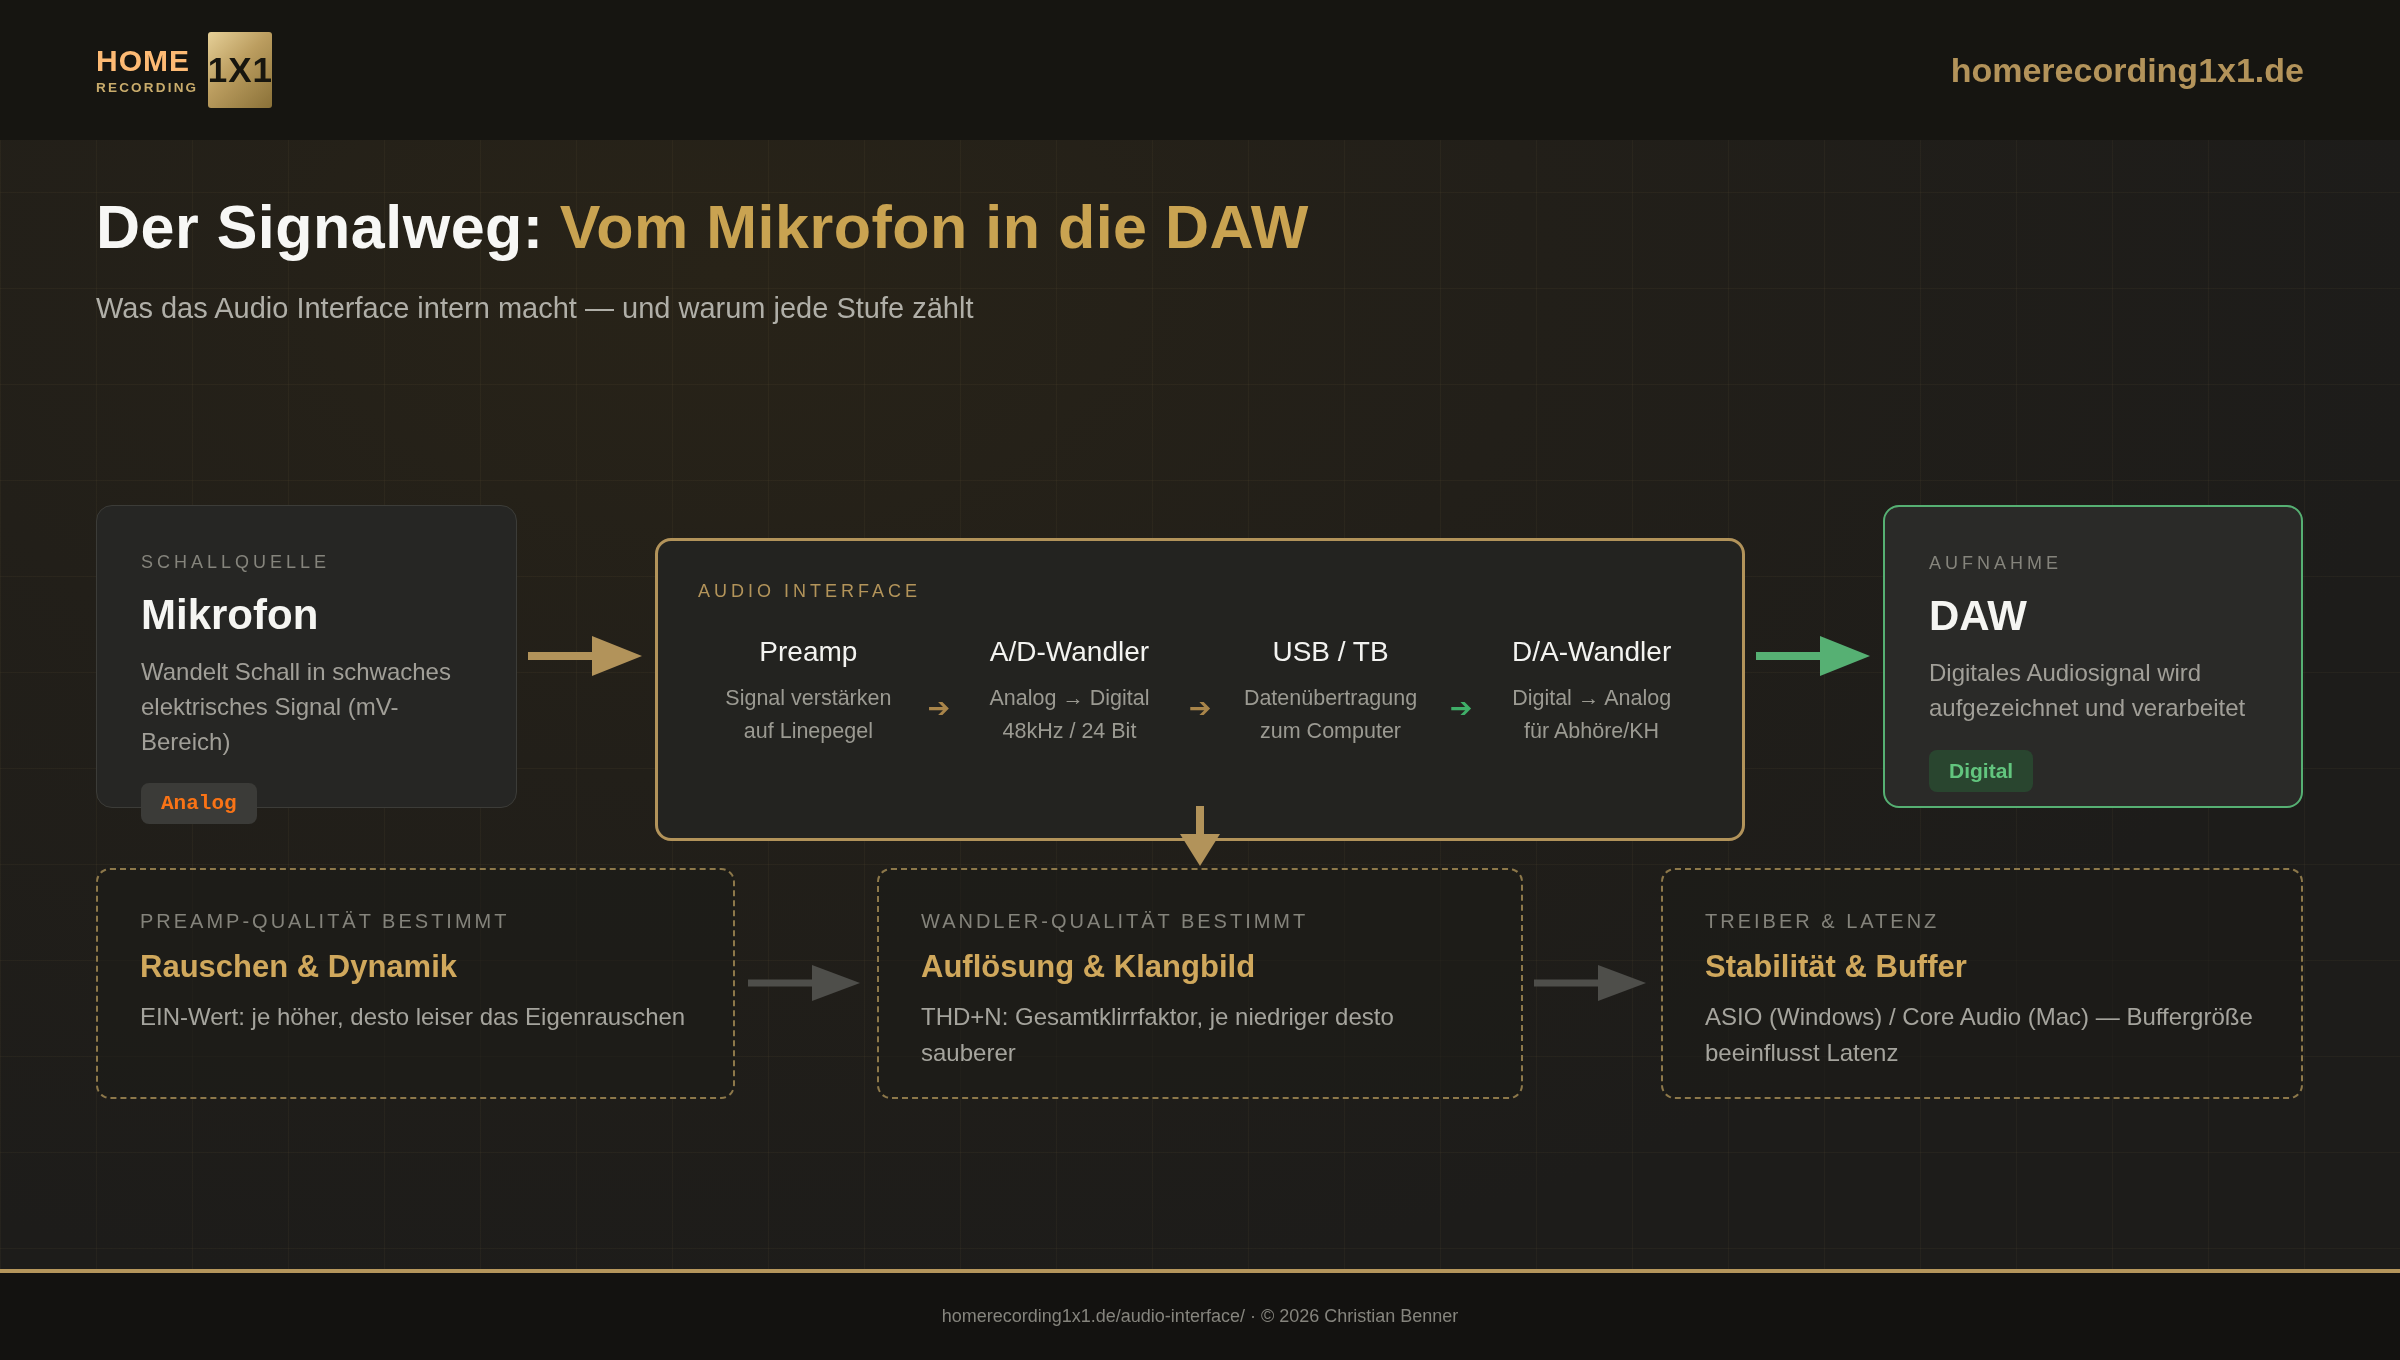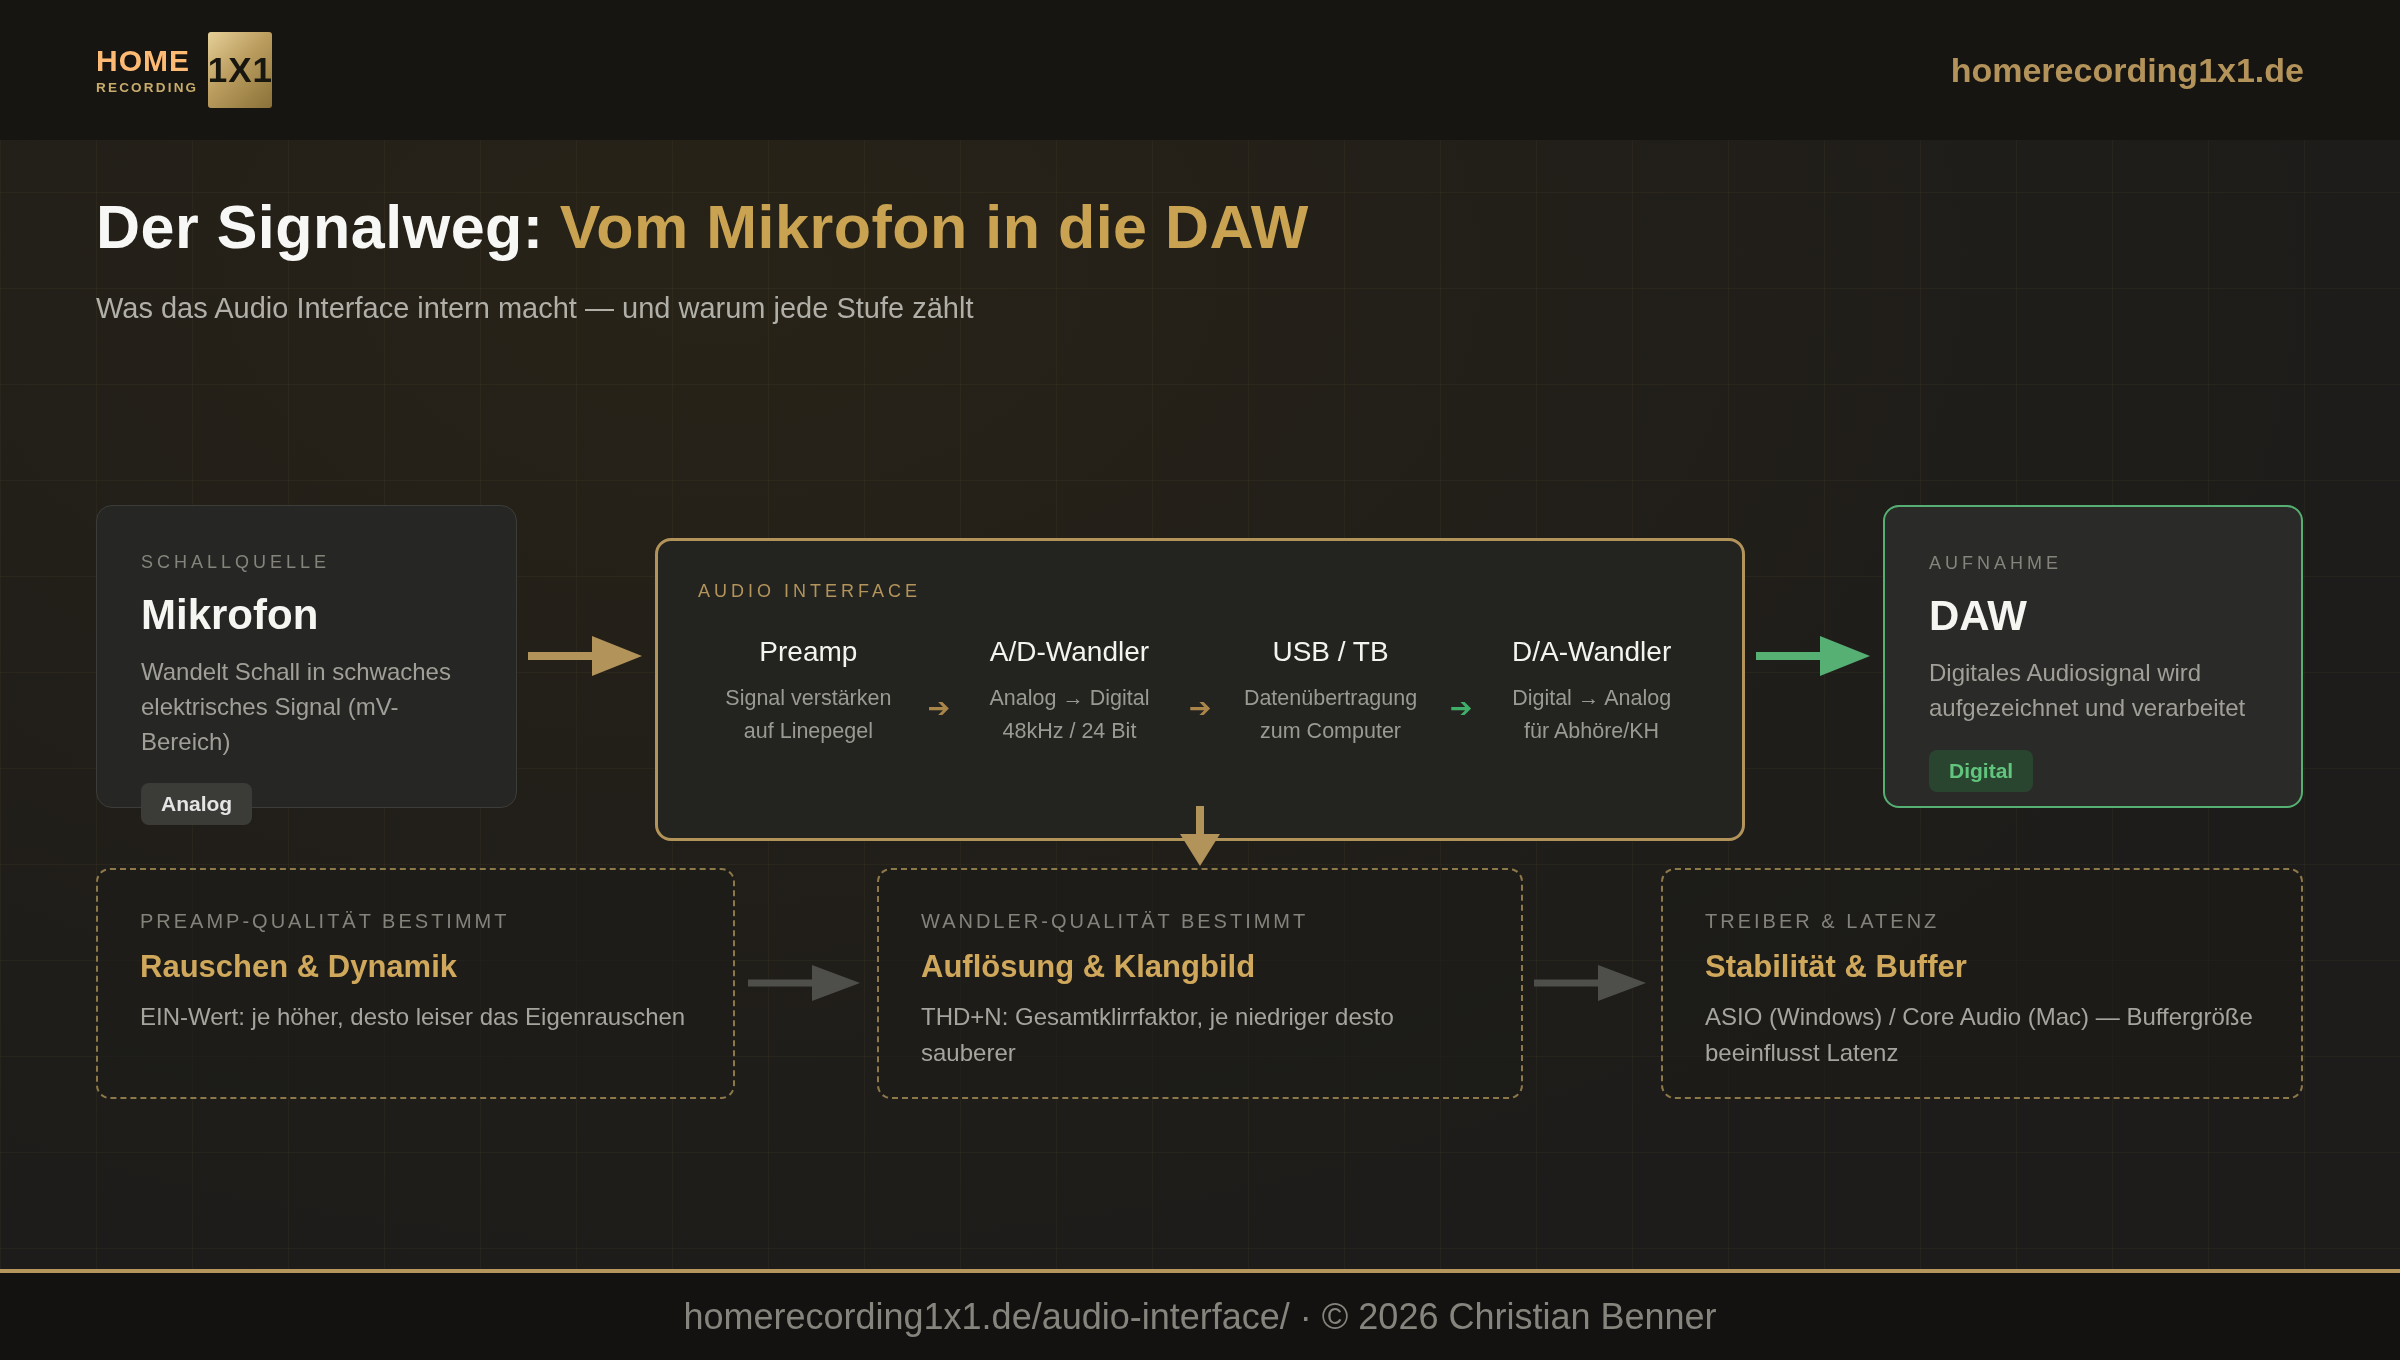--- a/index.html
+++ b/index.html
@@ -40,21 +40,21 @@
   
   .card{position:absolute;box-sizing:border-box;border-radius:16px;background:#262624;}
   .card-source{left:96px;top:505px;width:421px;height:303px;border:1px solid #3c3c38;padding:46px 44px;}
   .card-interface{left:655px;top:505px;width:1090px;height:303px;border:3px solid #b2935a;padding:40px 40px;background:#232320;margin-top:33px;}
   .card-daw{left:1883px;top:505px;width:420px;height:303px;border:2px solid #56b073;padding:46px 44px;background:#2a2a28;}
   .card-label{font-size:18px;letter-spacing:4px;color:#85847c;}
   .card-label.gold{color:#b3945a;}
   .card-title{font-size:42px;font-weight:bold;color:#f5f5f2;margin-top:18px;}
   .card-desc{font-size:24px;color:#a19f98;line-height:1.45;margin-top:16px;}
   .badge{display:inline-block;margin-top:24px;font-size:21px;font-weight:bold;border-radius:8px;padding:9px 20px;}
-  .badge-analog{background:#3b3b38;color:#e5e5e5;}
+  .badge-analog{background:#3b3b38;color:#f97316;font-family:Liberation Mono, monospace;}
   .badge-digital{background:#29452f;color:#62c57e;}
   
   .stages{display:flex;margin-top:34px;align-items:flex-start;}
   .stage{width:230px;text-align:center;}
   .stage-name{font-size:28px;font-weight:normal;color:#f3f3f0;}
   .stage-desc{font-size:21.5px;color:#9b9a92;line-height:1.55;margin-top:14px;}
   .stage-arrow{width:42px;text-align:center;font-size:27px;font-weight:bold;margin-top:56px;}
   .stage-arrow.gold{color:#a9854a;}
   .stage-arrow.green{color:#3fae68;}
   
@@ -70,21 +70,21 @@
   .detail-3{left:1661px;width:642px;}
   .detail-label{font-size:20px;letter-spacing:3px;color:#84837b;}
   .detail-title{font-size:31px;font-weight:bold;color:#d0a85c;margin-top:16px;}
   .detail-desc{font-size:24px;color:#a5a49d;line-height:1.5;margin-top:14px;}
   
   .footer-rule{position:absolute;left:0;top:1269px;width:2400px;height:4px;background:#b5965c;}
   .footer{
     position:absolute;left:0;top:1273px;width:2400px;height:87px;background:#131210;
     display:flex;align-items:center;justify-content:center;
   }
-  .footer-text{font-size:36px;color:#85847d;}
+  .footer-text{font-size:18px;color:#85847d;}
 </style>
 </head>
 <body>
 
 <div class="page">
 
   <div class="header">
     <div class="logo">
       <div class="logo-text">
         <span class="logo-line1">HOME</span>

